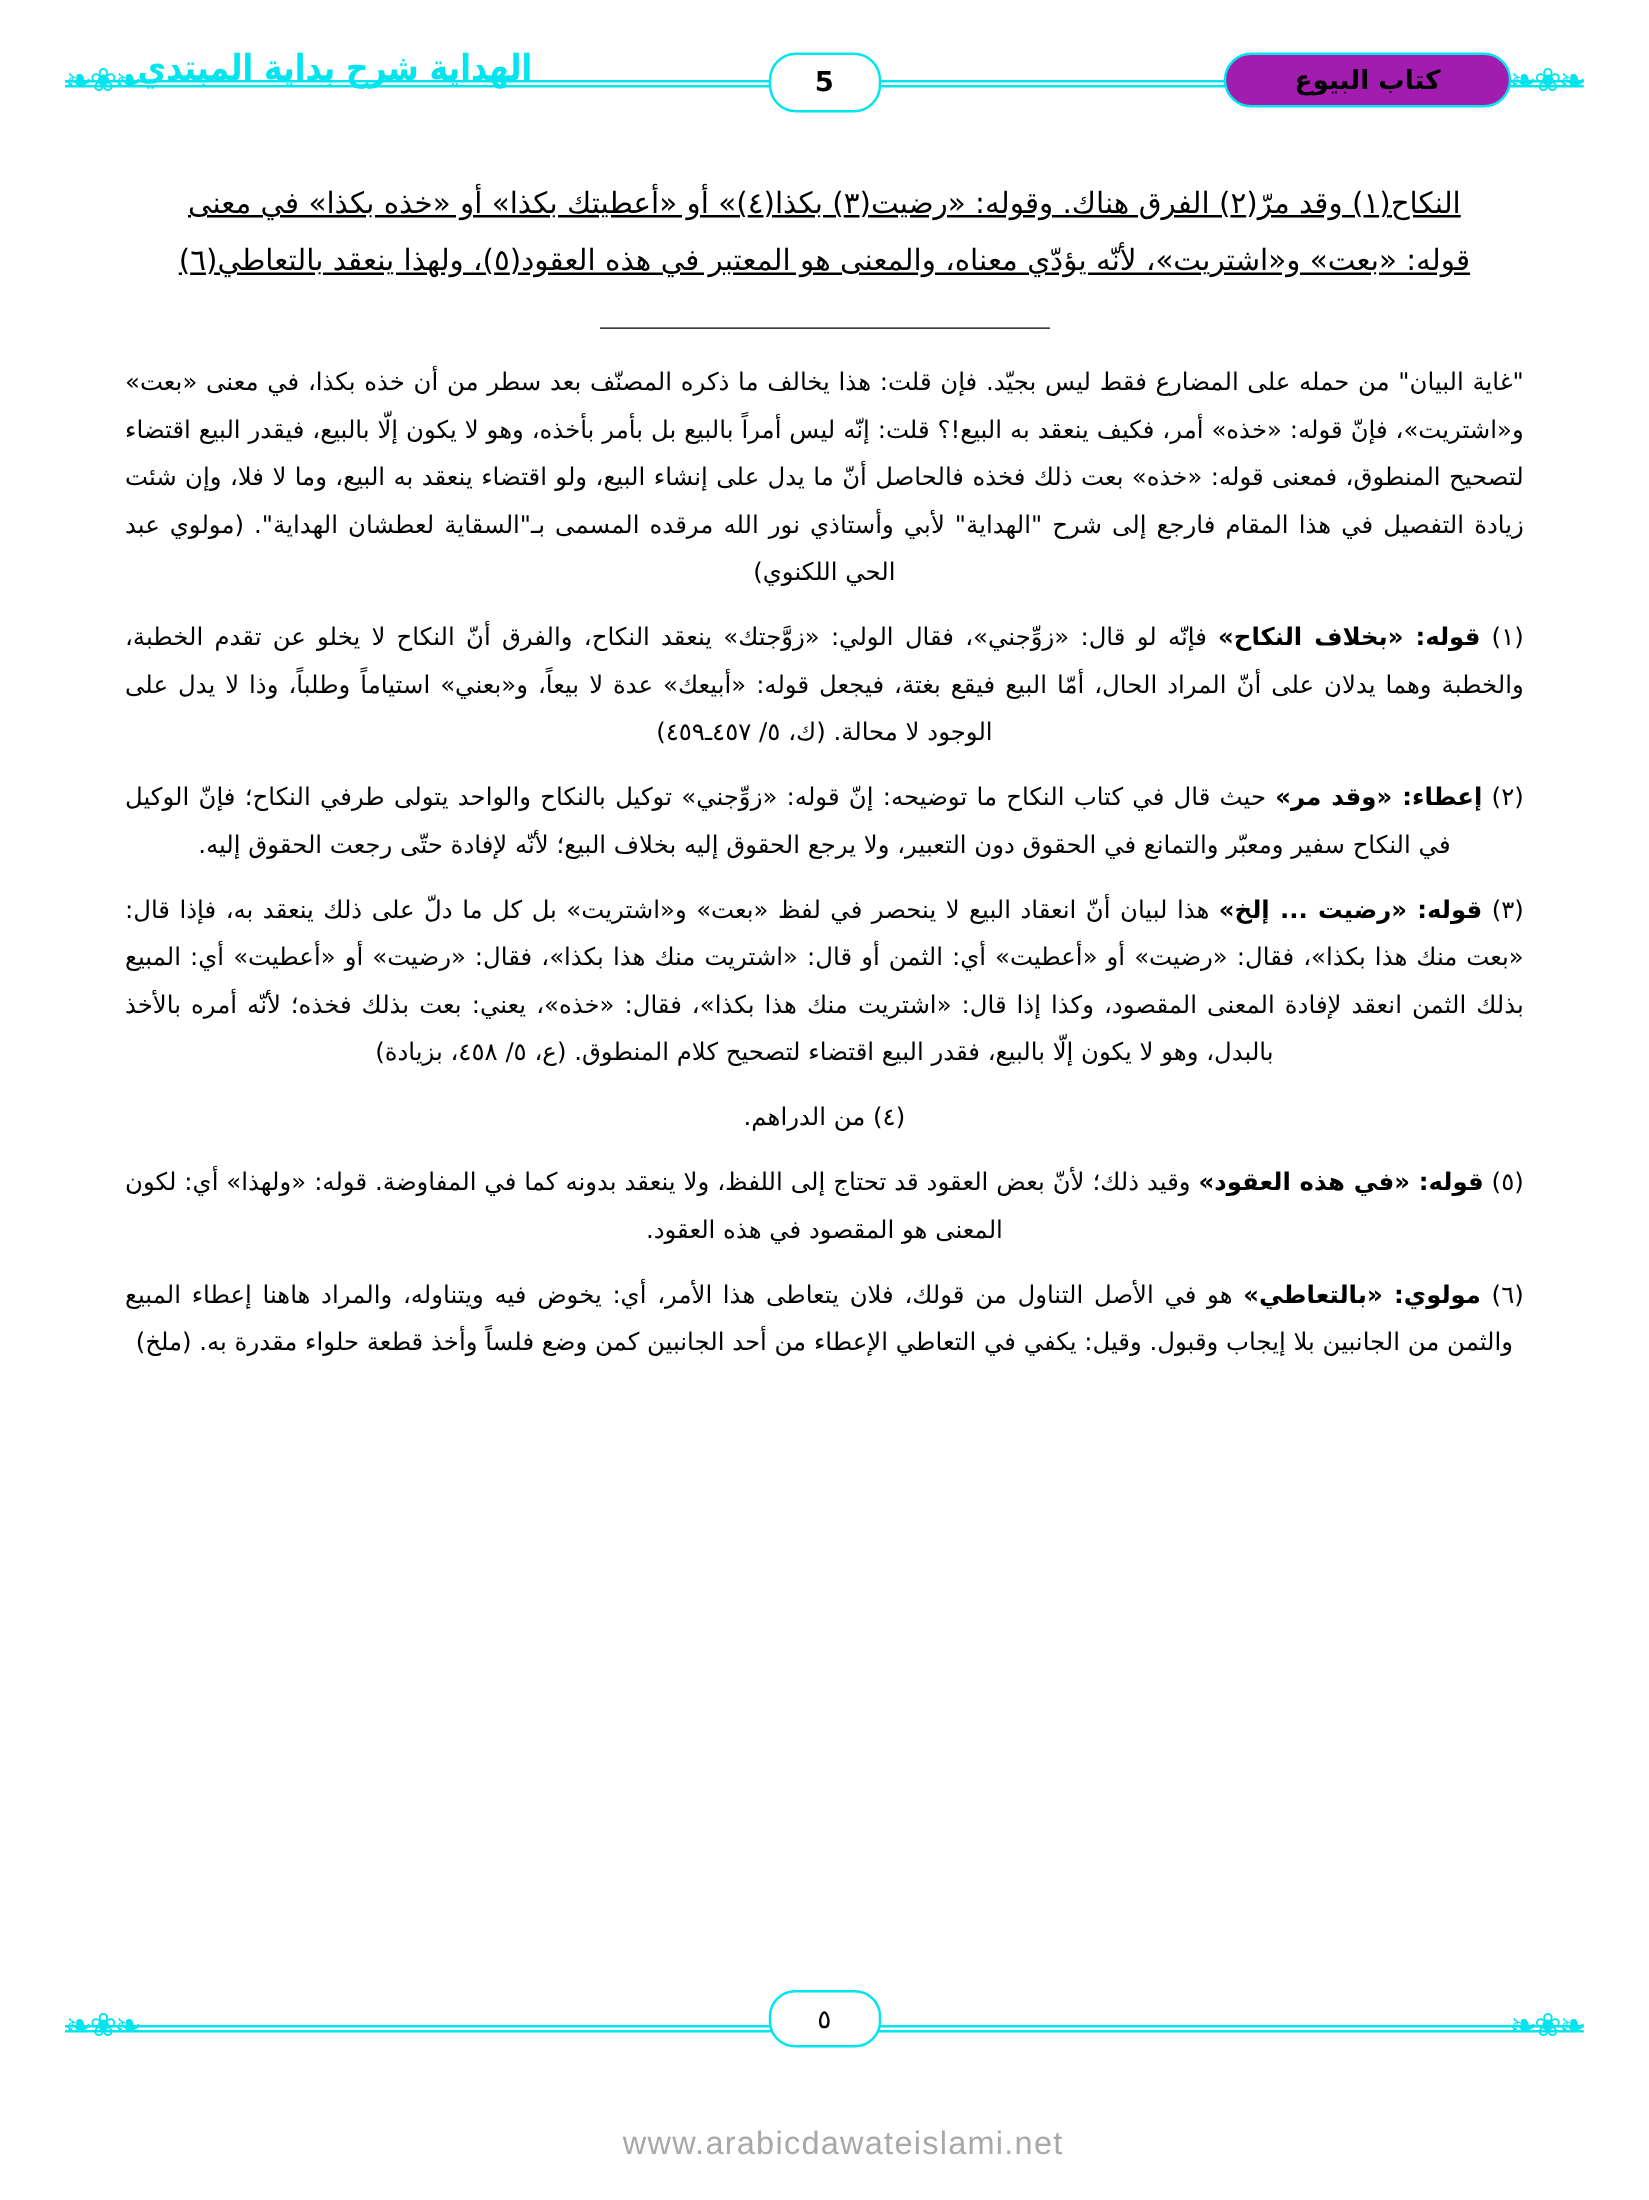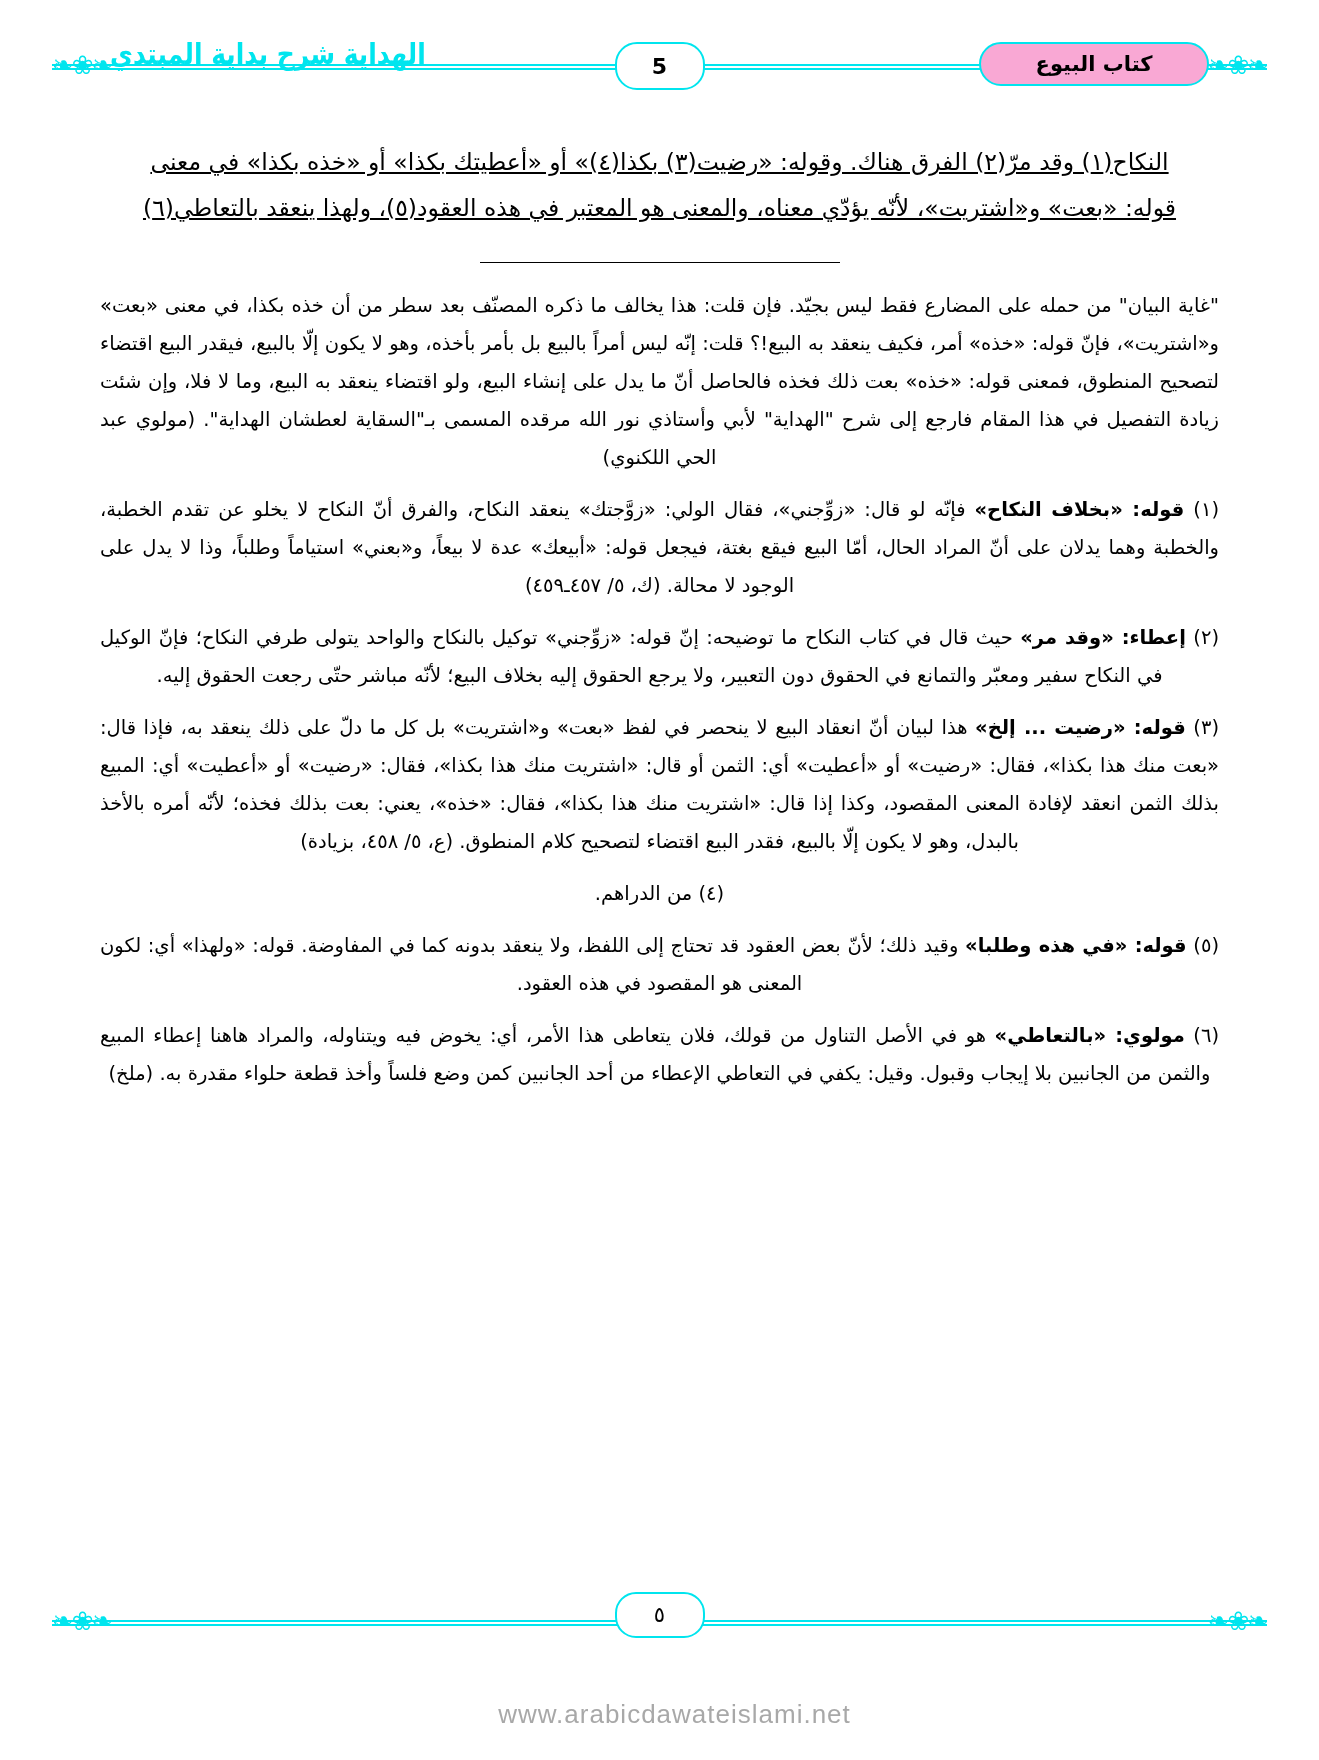--- a/index.html
+++ b/index.html
@@ -47,21 +47,21 @@
   .orn-left { left: 0; }
 
   .chapter-pill {
     position: absolute;
     top: 8px;
     right: 58px;
     min-width: 230px;
     height: 44px;
     border: 2px solid #00e5ee;
     border-radius: 22px;
-    background: #f9a8d4;
+    background: #a21caf;
     display: flex;
     align-items: center;
     justify-content: center;
     font-size: 21px;
     font-weight: bold;
     color: #000;
     padding: 0 18px;
     box-sizing: border-box;
   }
   .page-pill {
@@ -202,36 +202,36 @@
     <p>"غاية البيان" من حمله على المضارع فقط ليس بجيّد. فإن قلت: هذا يخالف ما ذكره المصنّف بعد سطر من أن خذه بكذا، في معنى «بعت» و«اشتريت»، فإنّ قوله: «خذه» أمر، فكيف ينعقد به البيع!؟ قلت: إنّه ليس أمراً بالبيع بل بأمر بأخذه، وهو لا يكون إلّا بالبيع، فيقدر البيع اقتضاء لتصحيح المنطوق، فمعنى قوله: «خذه» بعت ذلك فخذه فالحاصل أنّ ما يدل على إنشاء البيع، ولو اقتضاء ينعقد به البيع، وما لا فلا، وإن شئت زيادة التفصيل في هذا المقام فارجع إلى شرح "الهداية" لأبي وأستاذي نور الله مرقده المسمى بـ"السقاية لعطشان الهداية". (مولوي عبد الحي اللكنوي)</p>
   </div>
 
   <div class="note">
     <span>(١)</span>
     <b>قوله: «بخلاف النكاح»</b><span> فإنّه لو قال: «زوِّجني»، فقال الولي: «زوَّجتك» ينعقد النكاح، والفرق أنّ النكاح لا يخلو عن تقدم الخطبة، والخطبة وهما يدلان على أنّ المراد الحال، أمّا البيع فيقع بغتة، فيجعل قوله: «أبيعك» عدة لا بيعاً، و«بعني» استياماً وطلباً، وذا لا يدل على الوجود لا محالة. (ك، ٥/ ٤٥٧ـ٤٥٩)</span>
   </div>
 
   <div class="note">
     <span>(٢)</span>
-    <b>إعطاء: «وقد مر»</b><span> حيث قال في كتاب النكاح ما توضيحه: إنّ قوله: «زوِّجني» توكيل بالنكاح والواحد يتولى طرفي النكاح؛ فإنّ الوكيل في النكاح سفير ومعبّر والتمانع في الحقوق دون التعبير، ولا يرجع الحقوق إليه بخلاف البيع؛ لأنّه مباشر حتّى رجعت الحقوق إليه.</span>
+    <b>إعطاء: «وقد مر»</b><span> حيث قال في كتاب النكاح ما توضيحه: إنّ قوله: «زوِّجني» توكيل بالنكاح والواحد يتولى طرفي النكاح؛ فإنّ الوكيل في النكاح سفير ومعبّر والتمانع في الحقوق دون التعبير، ولا يرجع الحقوق إليه بخلاف البيع؛ لأنّه لإفادة حتّى رجعت الحقوق إليه.</span>
   </div>
 
   <div class="note">
     <span>(٣)</span>
     <b>قوله: «رضيت ... إلخ»</b><span> هذا لبيان أنّ انعقاد البيع لا ينحصر في لفظ «بعت» و«اشتريت» بل كل ما دلّ على ذلك ينعقد به، فإذا قال: «بعت منك هذا بكذا»، فقال: «رضيت» أو «أعطيت» أي: الثمن أو قال: «اشتريت منك هذا بكذا»، فقال: «رضيت» أو «أعطيت» أي: المبيع بذلك الثمن انعقد لإفادة المعنى المقصود، وكذا إذا قال: «اشتريت منك هذا بكذا»، فقال: «خذه»، يعني: بعت بذلك فخذه؛ لأنّه أمره بالأخذ بالبدل، وهو لا يكون إلّا بالبيع، فقدر البيع اقتضاء لتصحيح كلام المنطوق. (ع، ٥/ ٤٥٨، بزيادة)</span>
   </div>
 
   <div class="note" style="text-align-last:center;">
     <span>(٤)</span>
     <span>من الدراهم.</span>
   </div>
 
   <div class="note">
     <span>(٥)</span>
-    <b>قوله: «في هذه وطلبا»</b><span> وقيد ذلك؛ لأنّ بعض العقود قد تحتاج إلى اللفظ، ولا ينعقد بدونه كما في المفاوضة. قوله: «ولهذا» أي: لكون المعنى هو المقصود في هذه العقود.</span>
+    <b>قوله: «في هذه العقود»</b><span> وقيد ذلك؛ لأنّ بعض العقود قد تحتاج إلى اللفظ، ولا ينعقد بدونه كما في المفاوضة. قوله: «ولهذا» أي: لكون المعنى هو المقصود في هذه العقود.</span>
   </div>
 
   <div class="note">
     <span>(٦)</span>
     <b>مولوي: «بالتعاطي»</b><span> هو في الأصل التناول من قولك، فلان يتعاطى هذا الأمر، أي: يخوض فيه ويتناوله، والمراد هاهنا إعطاء المبيع والثمن من الجانبين بلا إيجاب وقبول. وقيل: يكفي في التعاطي الإعطاء من أحد الجانبين كمن وضع فلساً وأخذ قطعة حلواء مقدرة به. (ملخ)</span>
   </div>
 
 </div>
 
 <div class="page-footer">

